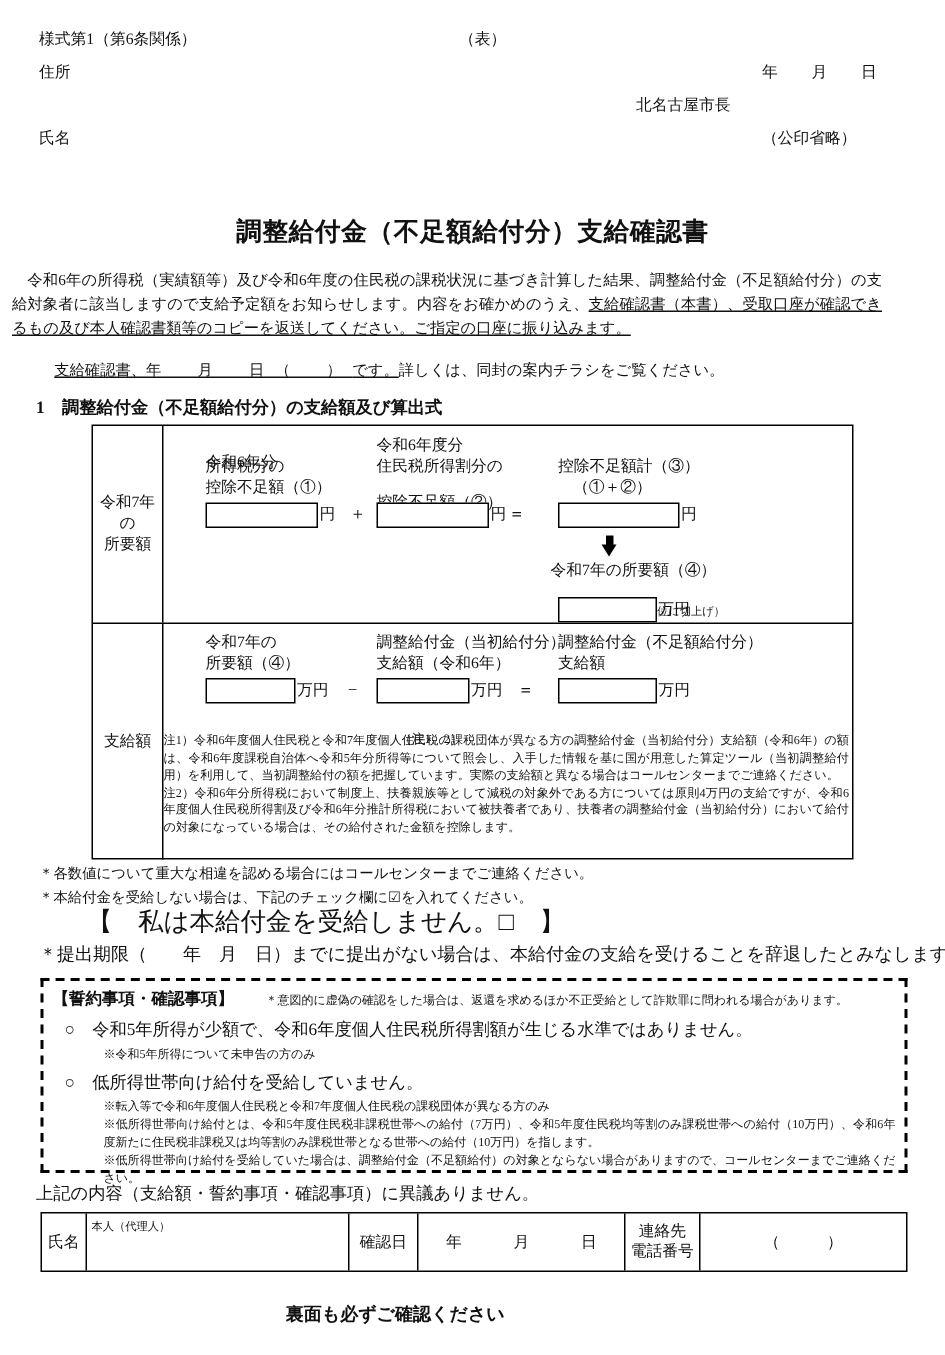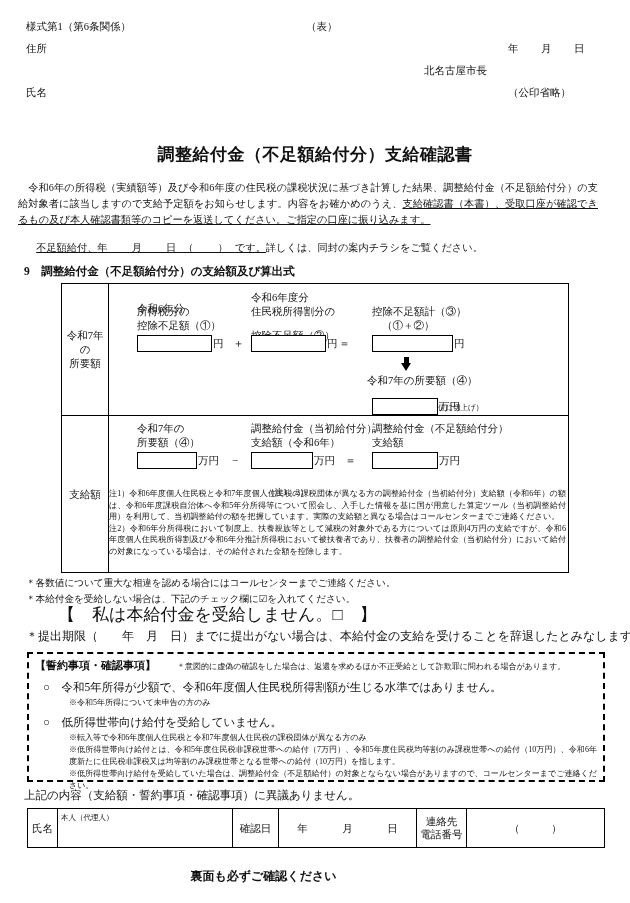--- a/index.html
+++ b/index.html
@@ -32,21 +32,21 @@
 
   
   #doc-title {
     position: absolute; left: 0; top: 143px; width: 630px;
     text-align: center; font-size: 17px; font-weight: bold;
     letter-spacing: 0.5px; white-space: nowrap;
   }
 
   
   #intro {
-    position: absolute; left: 18px; top: 180px; width: 580px;
+    position: absolute; left: 8px; top: 180px; width: 580px;
     font-size: 10.2px; line-height: 16px; text-align: justify;
   }
   #intro .ind { text-indent: 1em; display: block; }
   .u { text-decoration: underline; }
   #deadline-line {
     position: absolute; left: 26px; top: 240px; width: 580px;
     font-size: 10.2px; line-height: 16px;
   }
   #deadline-line .inner { text-indent: 1em; display: block; }
   .blankdate { letter-spacing: 7px; }
@@ -150,24 +150,24 @@
   <div class="hdr-row" id="issuer">北名古屋市長</div>
   <div class="hdr-row" id="name-lbl">氏名</div>
   <div class="hdr-row" id="seal-note">（公印省略）</div>
 
   <div id="doc-title">調整給付金（不足額給付分）支給確認書</div>
 
   <div id="intro">
     <span class="ind"><span>令和6年の所得税（実績額等）及び令和6年度の住民税の課税状況に基づき計算した結果、調整給付金（不足額給付分）の支給対象者に該当しますので支給予定額をお知らせします。内容をお確かめのうえ、</span><span class="u">支給確認書（本書）、受取口座が確認できるもの及び本人確認書類等のコピーを返送してください。ご指定の口座に振り込みます。</span></span>
   </div>
   <div id="deadline-line">
-    <span class="inner"><span class="u">不足額給付、</span><span class="u blankdate">年　月　日（　）</span><span class="u">です。</span><span>詳しくは、同封の案内チラシをご覧ください。</span></span>
-  </div>
-
-  <div id="sec1-head">9　調整給付金（不足額給付分）の支給額及び算出式</div>
+    <span class="inner"><span class="u">支給確認書、</span><span class="u blankdate">年　月　日（　）</span><span class="u">です。</span><span>詳しくは、同封の案内チラシをご覧ください。</span></span>
+  </div>
+
+  <div id="sec1-head">1　調整給付金（不足額給付分）の支給額及び算出式</div>
 
   <div id="main-table">
 
     <div id="row-a">
       <div class="rowlabel">
         <span>
           
           <span>令和7年の</span><br>
           <span>所要額</span>
         </span>

